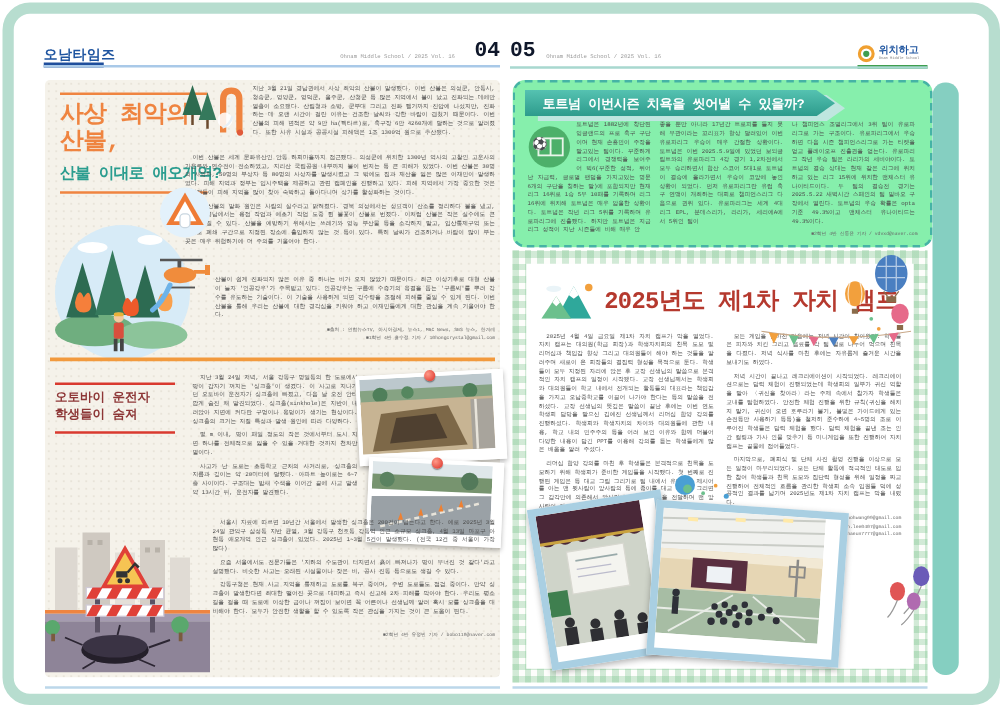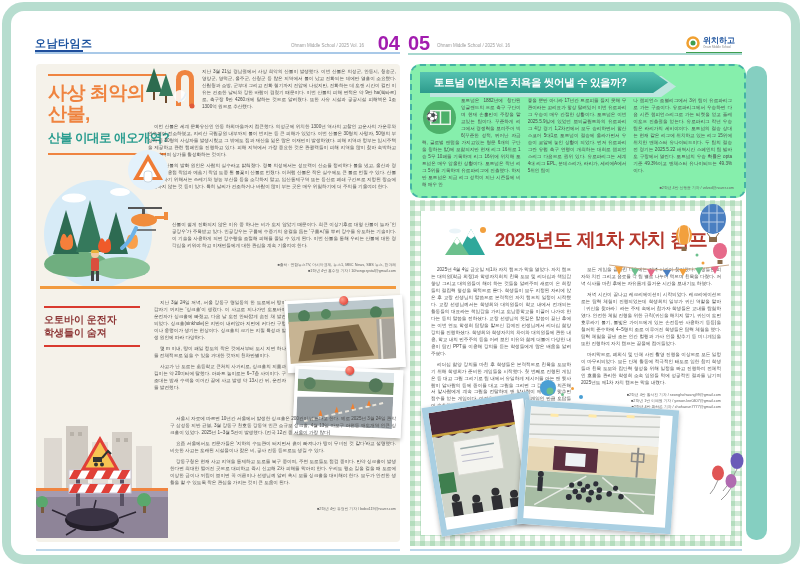--- a/index.html
+++ b/index.html
@@ -1,29 +1,29 @@
 <!DOCTYPE html>
 <html><head>
 <meta charset="utf-8">
 <style>
   html,body{margin:0;padding:0;background:#fff;}
   #root{position:relative;width:802px;height:566px;background:#fff;overflow:hidden;
-        font-family:Liberation Sans, sans-serif;border-radius:13px;}
+        font-family:Liberation Mono, monospace;border-radius:13px;}
   .frame{position:absolute;left:2px;top:2px;right:2px;bottom:2px;border:9px solid #b7ddcf;border-radius:22px;pointer-events:none;z-index:40;}
   .teal-strip{position:absolute;left:746px;top:66px;width:21px;height:474px;background:#85cfc1;border-radius:10px;z-index:30;}
   .page{position:absolute;top:0;height:566px;}
   #page-left{left:30px;width:372px;}
   #page-right{left:405px;width:367px;}
 
   
   .brand{position:absolute;left:5px;top:36px;font-size:11px;font-weight:bold;color:#1f55a0;letter-spacing:.5px;}
   .brand-accent{position:absolute;left:5px;top:50px;width:48px;height:4px;background:#1f4e9c;}
   .hdr-rule{position:absolute;height:2px;background:#a9c9e8;}
   .issue{position:absolute;font-size:4.5px;color:#9a9a9a;}
-  .pageno{position:absolute;font-size:20px;font-weight:bold;color:#a21caf;}
+  .pageno{position:absolute;font-size:17px;font-weight:bold;color:#0f172a;}
 
   
   .card{position:absolute;left:6px;top:64px;width:364px;height:478px;background:#f5f2ea;border-radius:4px;
         background-image:radial-gradient(rgba(185,175,155,.22) .6px,transparent .7px);background-size:6px 6px;}
 
   .tiny{font-size:4.6px;line-height:1.52;color:#4a4a4a;text-align:justify;}
   .tiny p{margin:0 0 4px 0;text-indent:6px;}
   .credit{font-size:3.8px;color:#666;text-align:right;line-height:1.7;}
 
   .a1-titlebox{position:absolute;left:12px;top:8px;width:136px;}

